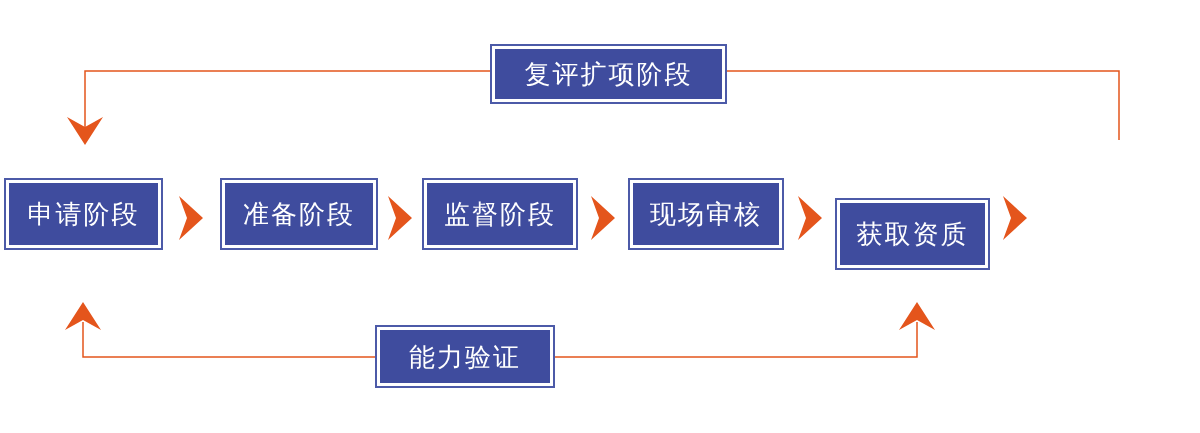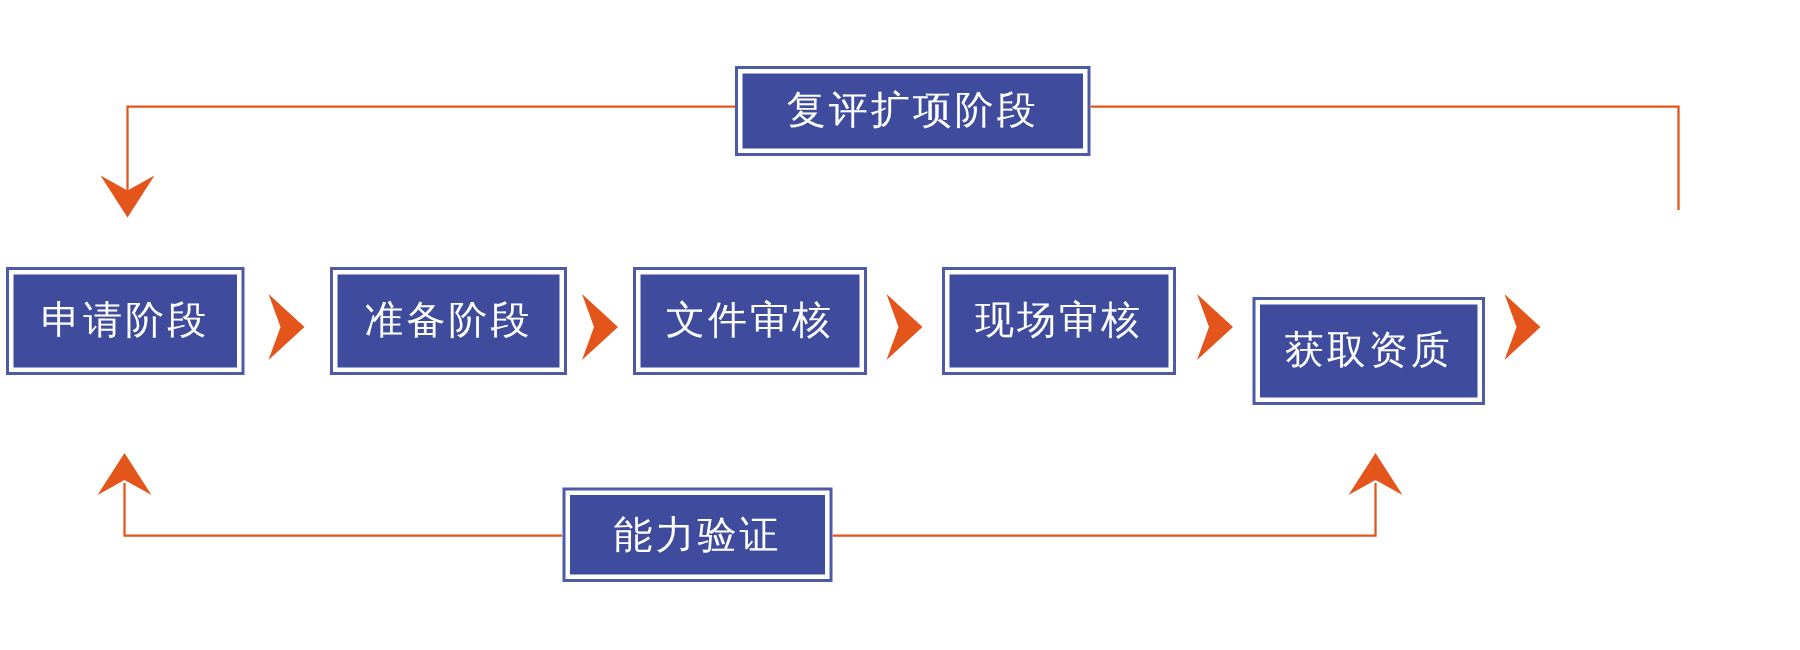--- a/index.html
+++ b/index.html
@@ -85,21 +85,21 @@
       <span class="node-label">申请阶段</span>
     </div>
   </div>
   <div class="node stage-box" style="left:220px; width:158px;">
     <div class="node-inner">
       <span class="node-label">准备阶段</span>
     </div>
   </div>
   <div class="node stage-box" style="left:422px; width:156px;">
     <div class="node-inner">
-      <span class="node-label">文件审核</span>
+      <span class="node-label">监督阶段</span>
     </div>
   </div>
   <div class="node stage-box" style="left:628px; width:156px;text-align:right;">
     <div class="node-inner">
       <span class="node-label">现场审核</span>
     </div>
   </div>
   <div class="node stage-box" style="left:835px; width:155px;margin-top:20px;">
     <div class="node-inner">
       <span class="node-label">获取资质</span>

